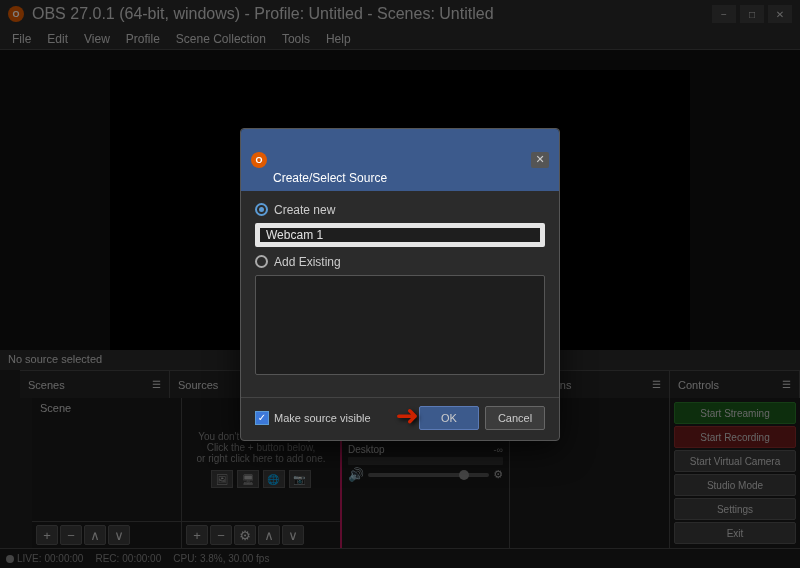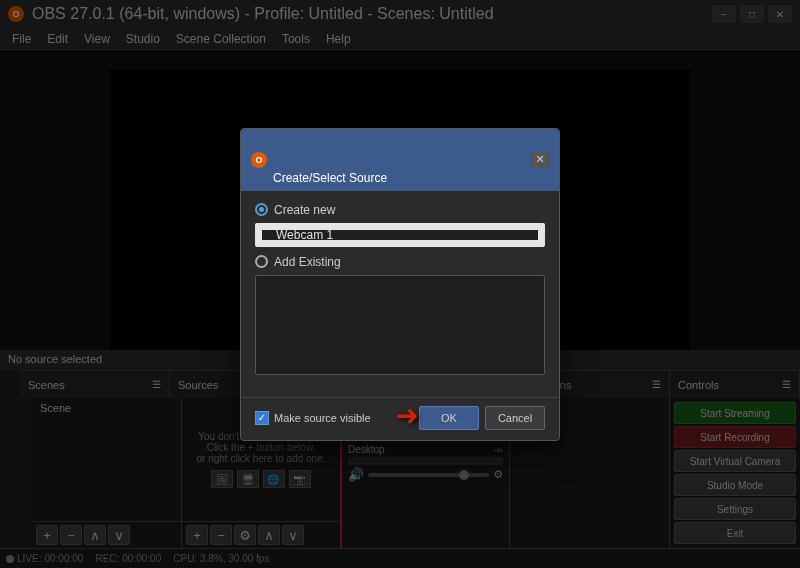--- a/index.html
+++ b/index.html
@@ -506,24 +506,24 @@
     }
     .radio-label {
       font-size: 12px;
       color: #ccc;
     }
 
     .modal-input {
       width: 100%;
       height: 24px;
       background: #1e1e1e;
-      border: 7px solid #e5e5e5;
+      border: 5px solid #e5e5e5;
       color: #e0e0e0;
       font-size: 12px;
-      padding: 0 14px;
+      padding: 0 6px;
       margin-bottom: 8px;
       border-radius: 2px;
     }
 
     .modal-list {
       width: 100%;
       height: 100px;
       background: #1e1e1e;
       border: 1px solid #555;
       margin-bottom: 10px;
@@ -602,21 +602,21 @@
     <button class="win-btn">−</button>
     <button class="win-btn">□</button>
     <button class="win-btn close">✕</button>
   </div>
 </div>
 
 <div id="menu-bar">
   <span class="menu-item">File</span>
   <span class="menu-item">Edit</span>
   <span class="menu-item">View</span>
-  <span class="menu-item">Studio</span>
+  <span class="menu-item">Profile</span>
   <span class="menu-item">Scene Collection</span>
   <span class="menu-item">Tools</span>
   <span class="menu-item">Help</span>
 </div>
 
 <div id="main">
 
   <div id="preview">
     <div id="canvas-area">
     </div>

